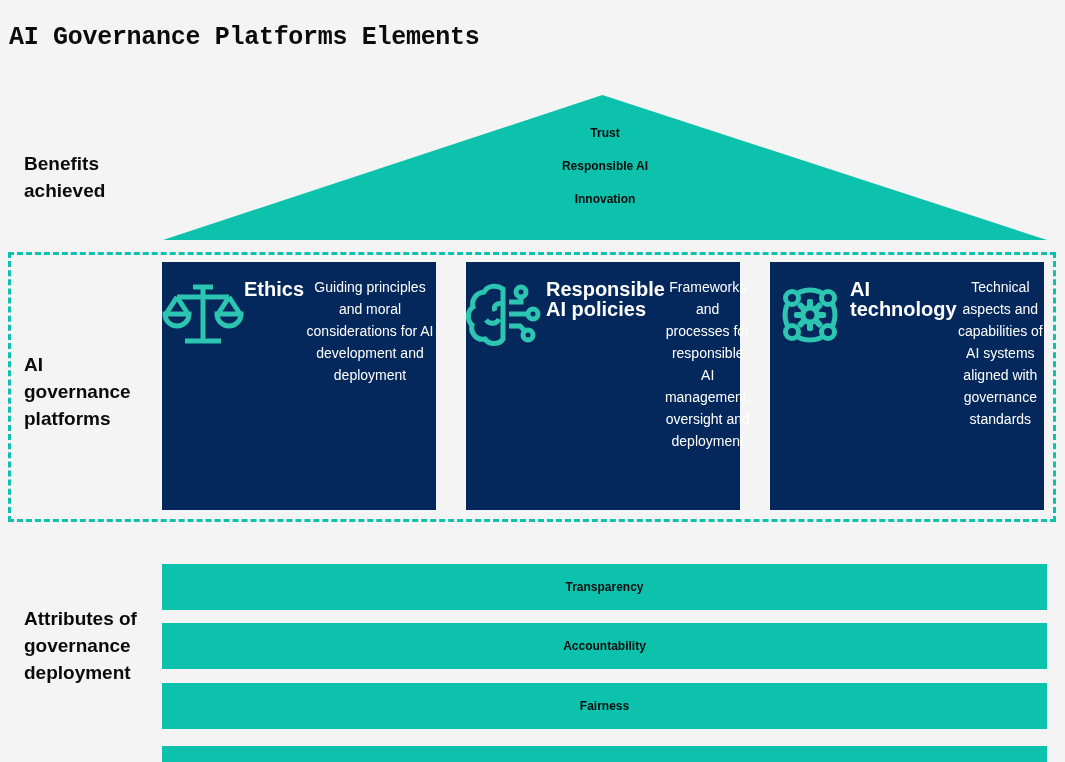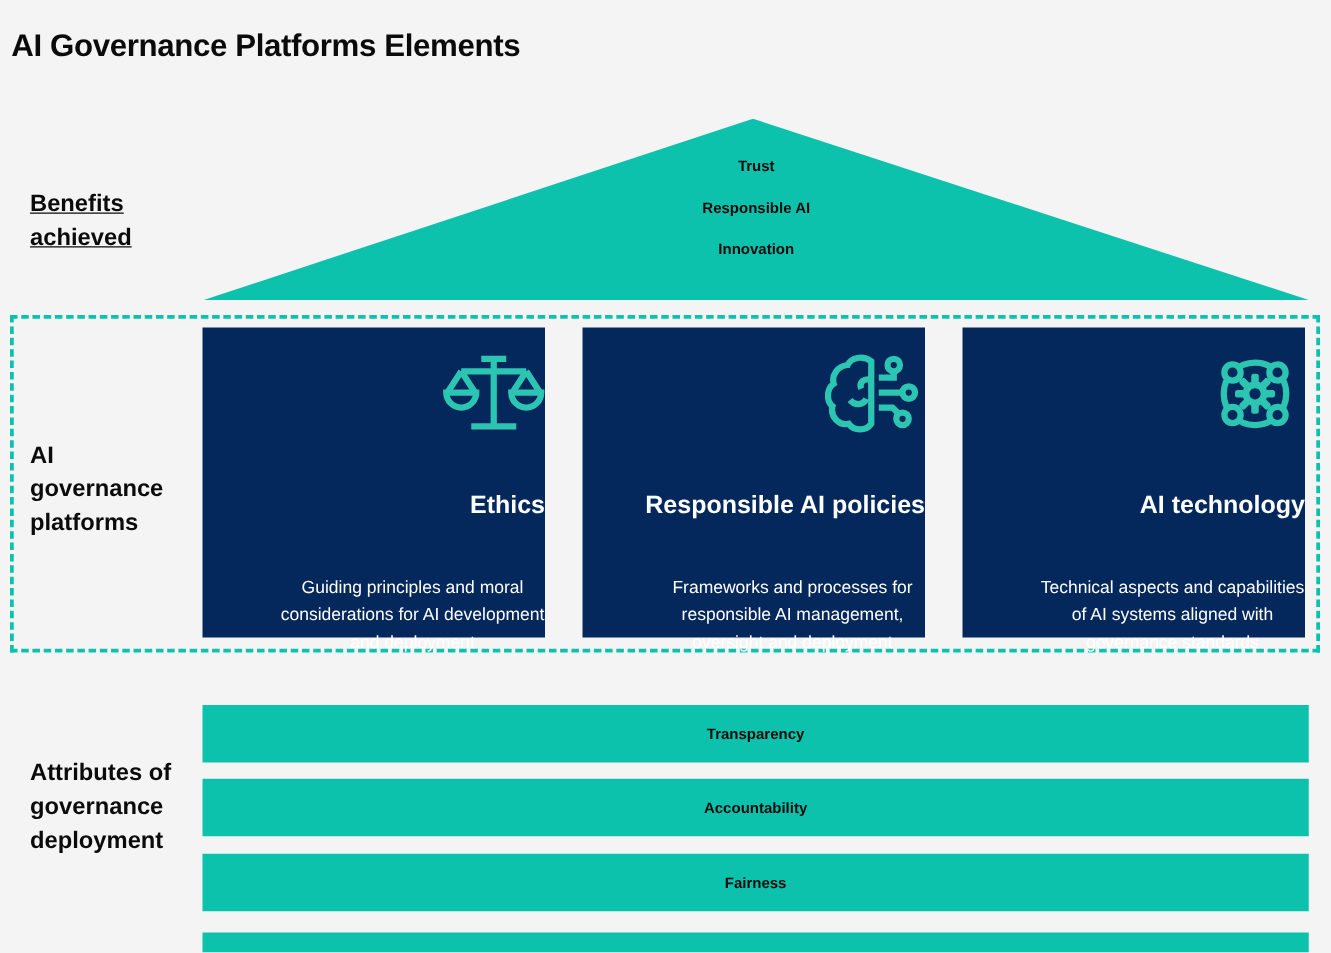--- a/index.html
+++ b/index.html
@@ -4,42 +4,42 @@
 <style>
   :root {
     --background:#F4F4F4; --teal:#0DC2AD; --icon_teal:#2BC5B1;
     --navy:#04285C; --text_dark:#0B0B0B; --text_light:#FFFFFF;
   }
   * { box-sizing:border-box; }
   body { margin:0; background:var(--background); font-family:"Liberation Sans", sans-serif; }
   .page { position:relative; width:1065px; height:762px; background:var(--background); overflow:hidden; }
 
   .title { position:absolute; left:9px; top:6px; font-size:25px; font-weight:bold;
-           color:var(--text_dark); letter-spacing:-0.3px; }
+           color:var(--text_dark); letter-spacing:-0.3px;font-family:Liberation Mono, monospace; }
 
   .side-label { position:absolute; font-size:19px; font-weight:bold;
                 color:var(--text_dark); line-height:27px; }
-  .side-label.benefits   { left:24px; top:150px; width:110px;text-decoration:underline; }
+  .side-label.benefits   { left:24px; top:150px; width:110px; }
   .side-label.platforms  { left:24px; top:351px; width:126px; }
   .side-label.attributes { left:24px; top:605px; width:134px; }
 
   .pyramid { position:absolute; left:163px; top:95px; width:884px; height:145px;
              background:var(--teal);
              clip-path:polygon(49.7% 0, 100% 100%, 0 100%);
              display:flex; flex-direction:column; align-items:center; }
   .pyramid .benefit-line { font-weight:bold; font-size:12px; color:var(--text_dark); }
   .pyramid .benefit-line:nth-child(1) { margin-top:31px; }
   .pyramid .benefit-line:nth-child(n+2) { margin-top:19px; }
 
   .dashed-box { position:absolute; left:8px; top:252px; width:1048px; height:270px;
                 border:3px dashed var(--teal); }
 
   .cards { position:absolute; left:162px; top:262px; display:flex; gap:30px; }
   .card { width:274px; height:248px; background:var(--navy); color:var(--text_light);
-          display:flex; flex-direction:column; align-items:flex-end;gap:30px; }
+          display:flex; flex-direction:row; align-items:flex-start; }
   .card .icon-wrap { margin-top:21px; height:64px; display:flex; align-items:center; }
   .card .card-title { margin:17px 0 0; font-size:20px; font-weight:bold; line-height:20px; }
   .card .card-desc { margin:14px 0 0; font-size:14px; line-height:22px;
                      text-align:center; width:212px; }
 
   svg .st { stroke:var(--icon_teal); stroke-width:5; fill:none; }
   svg .fillteal { fill:var(--icon_teal); }
   svg .fillnavy { fill:var(--navy); }
 
   .bar { position:absolute; left:162px; width:885px; height:46px; background:var(--teal);

